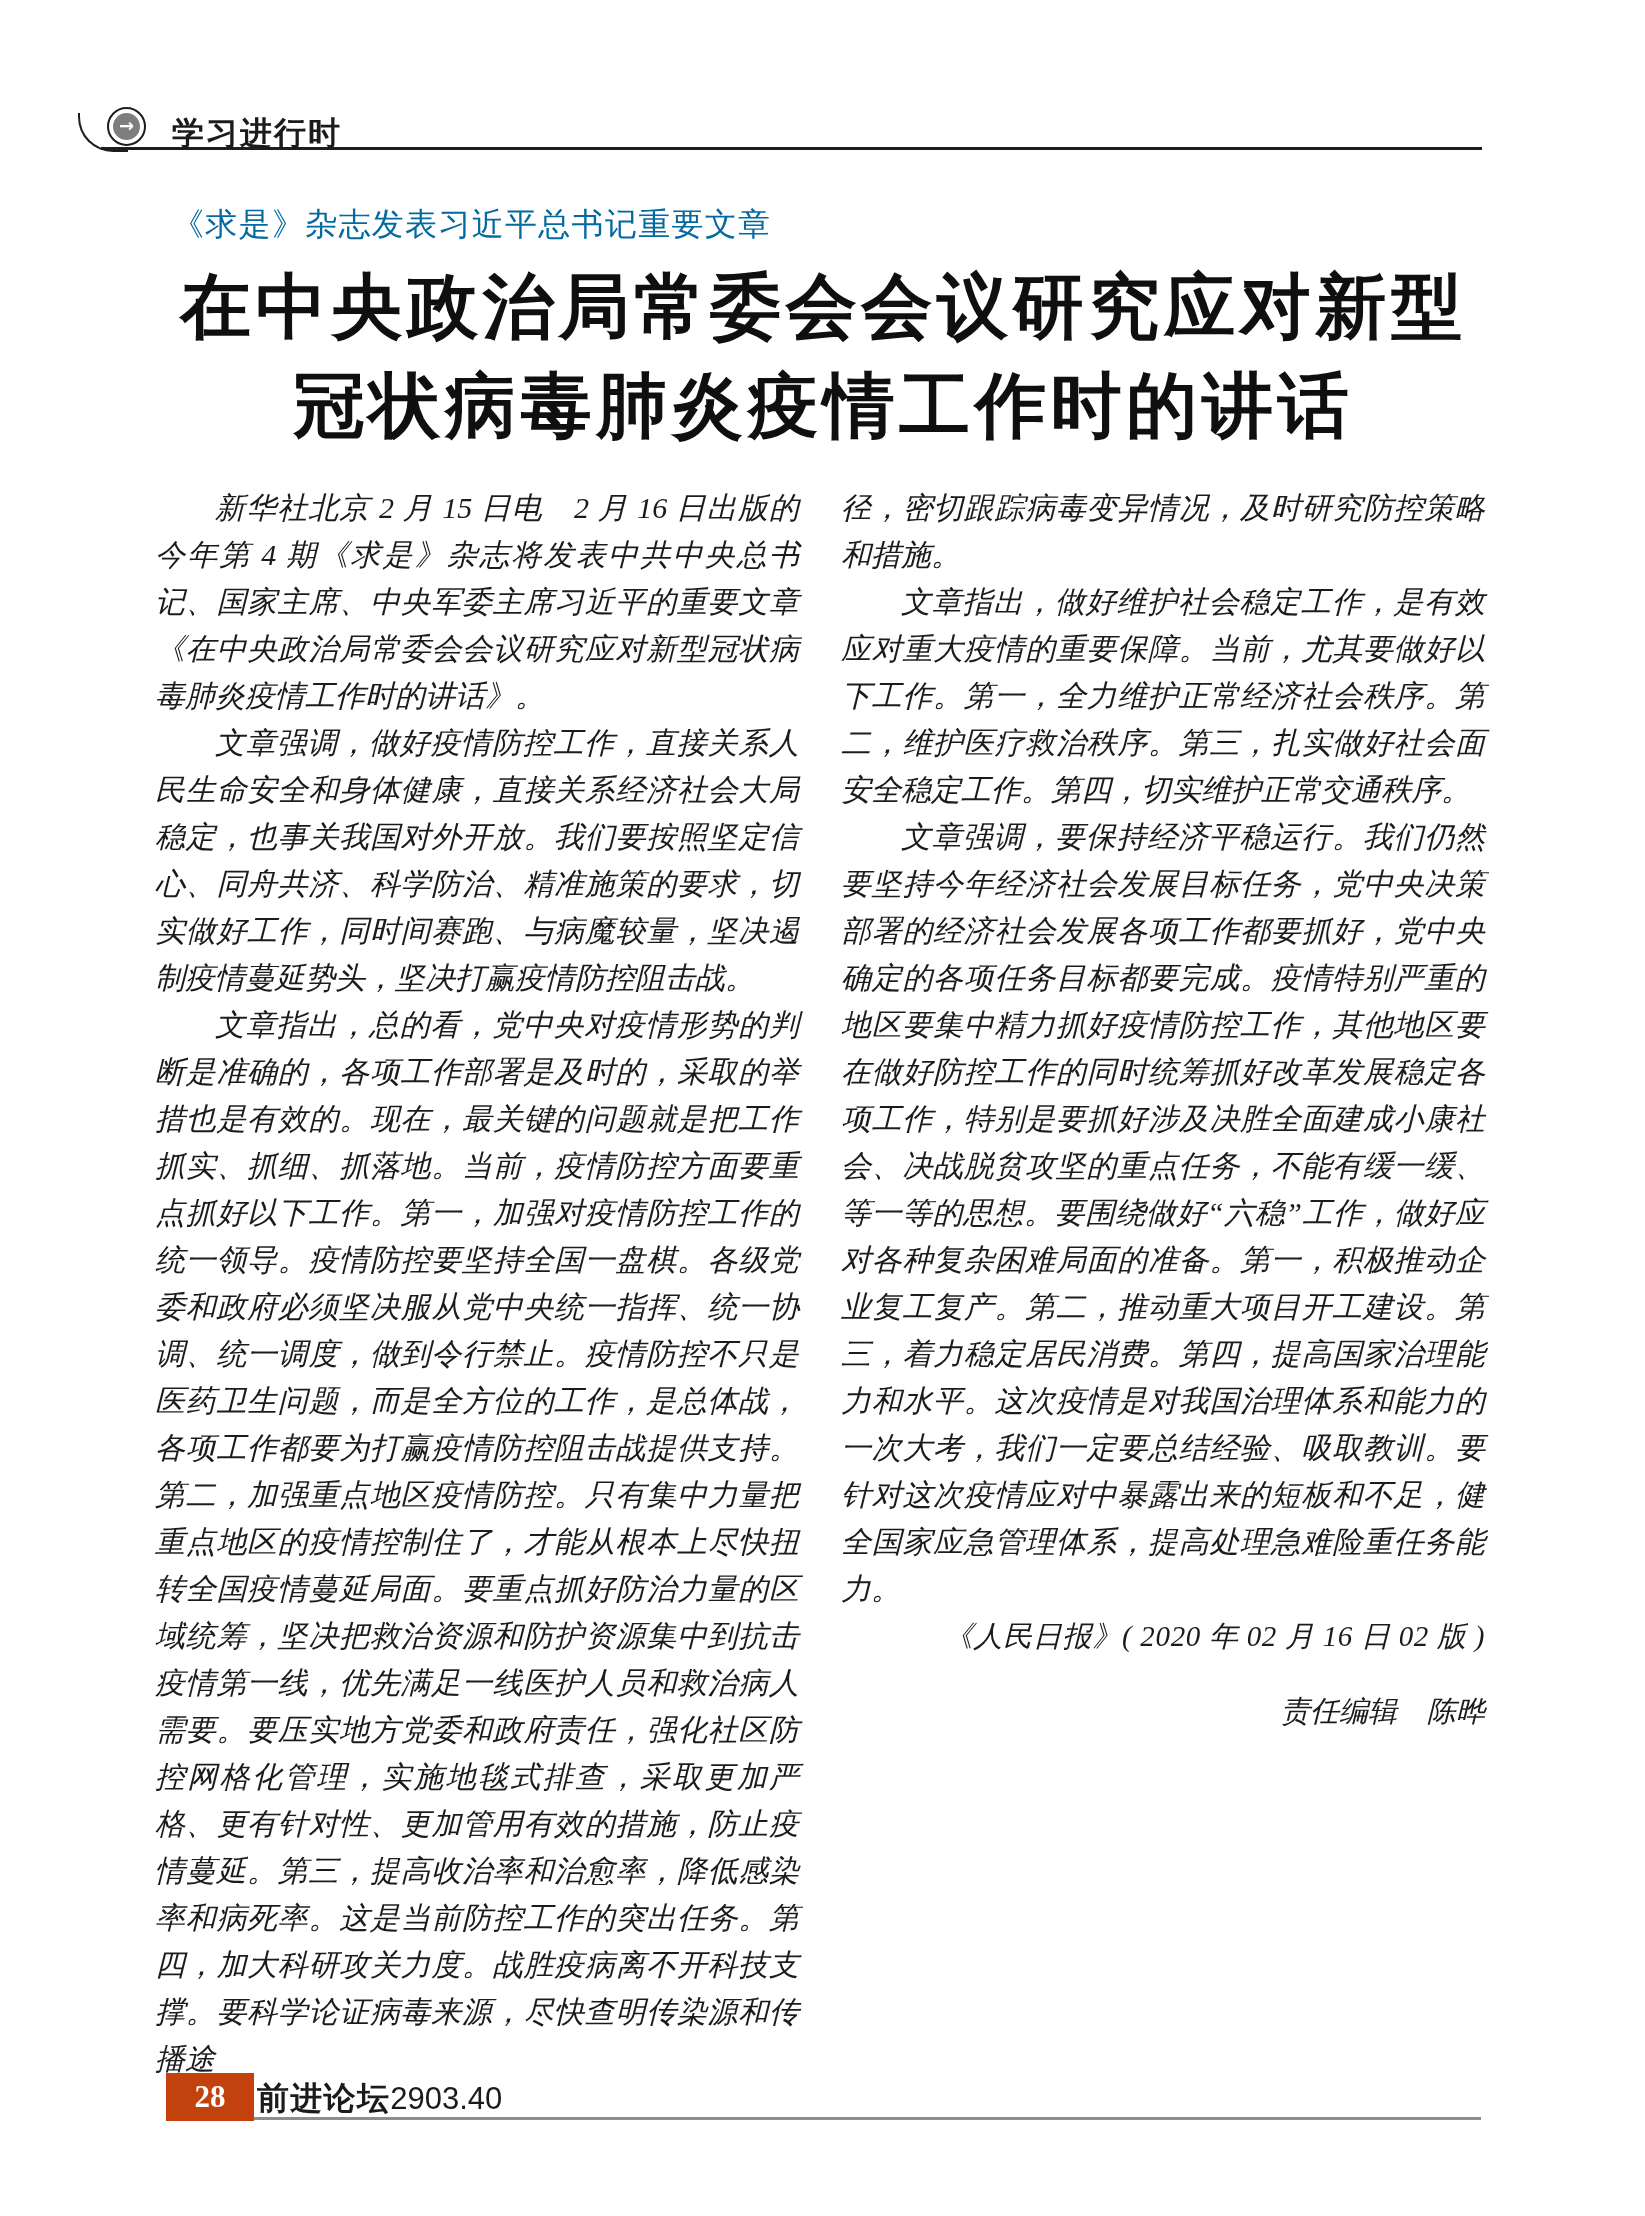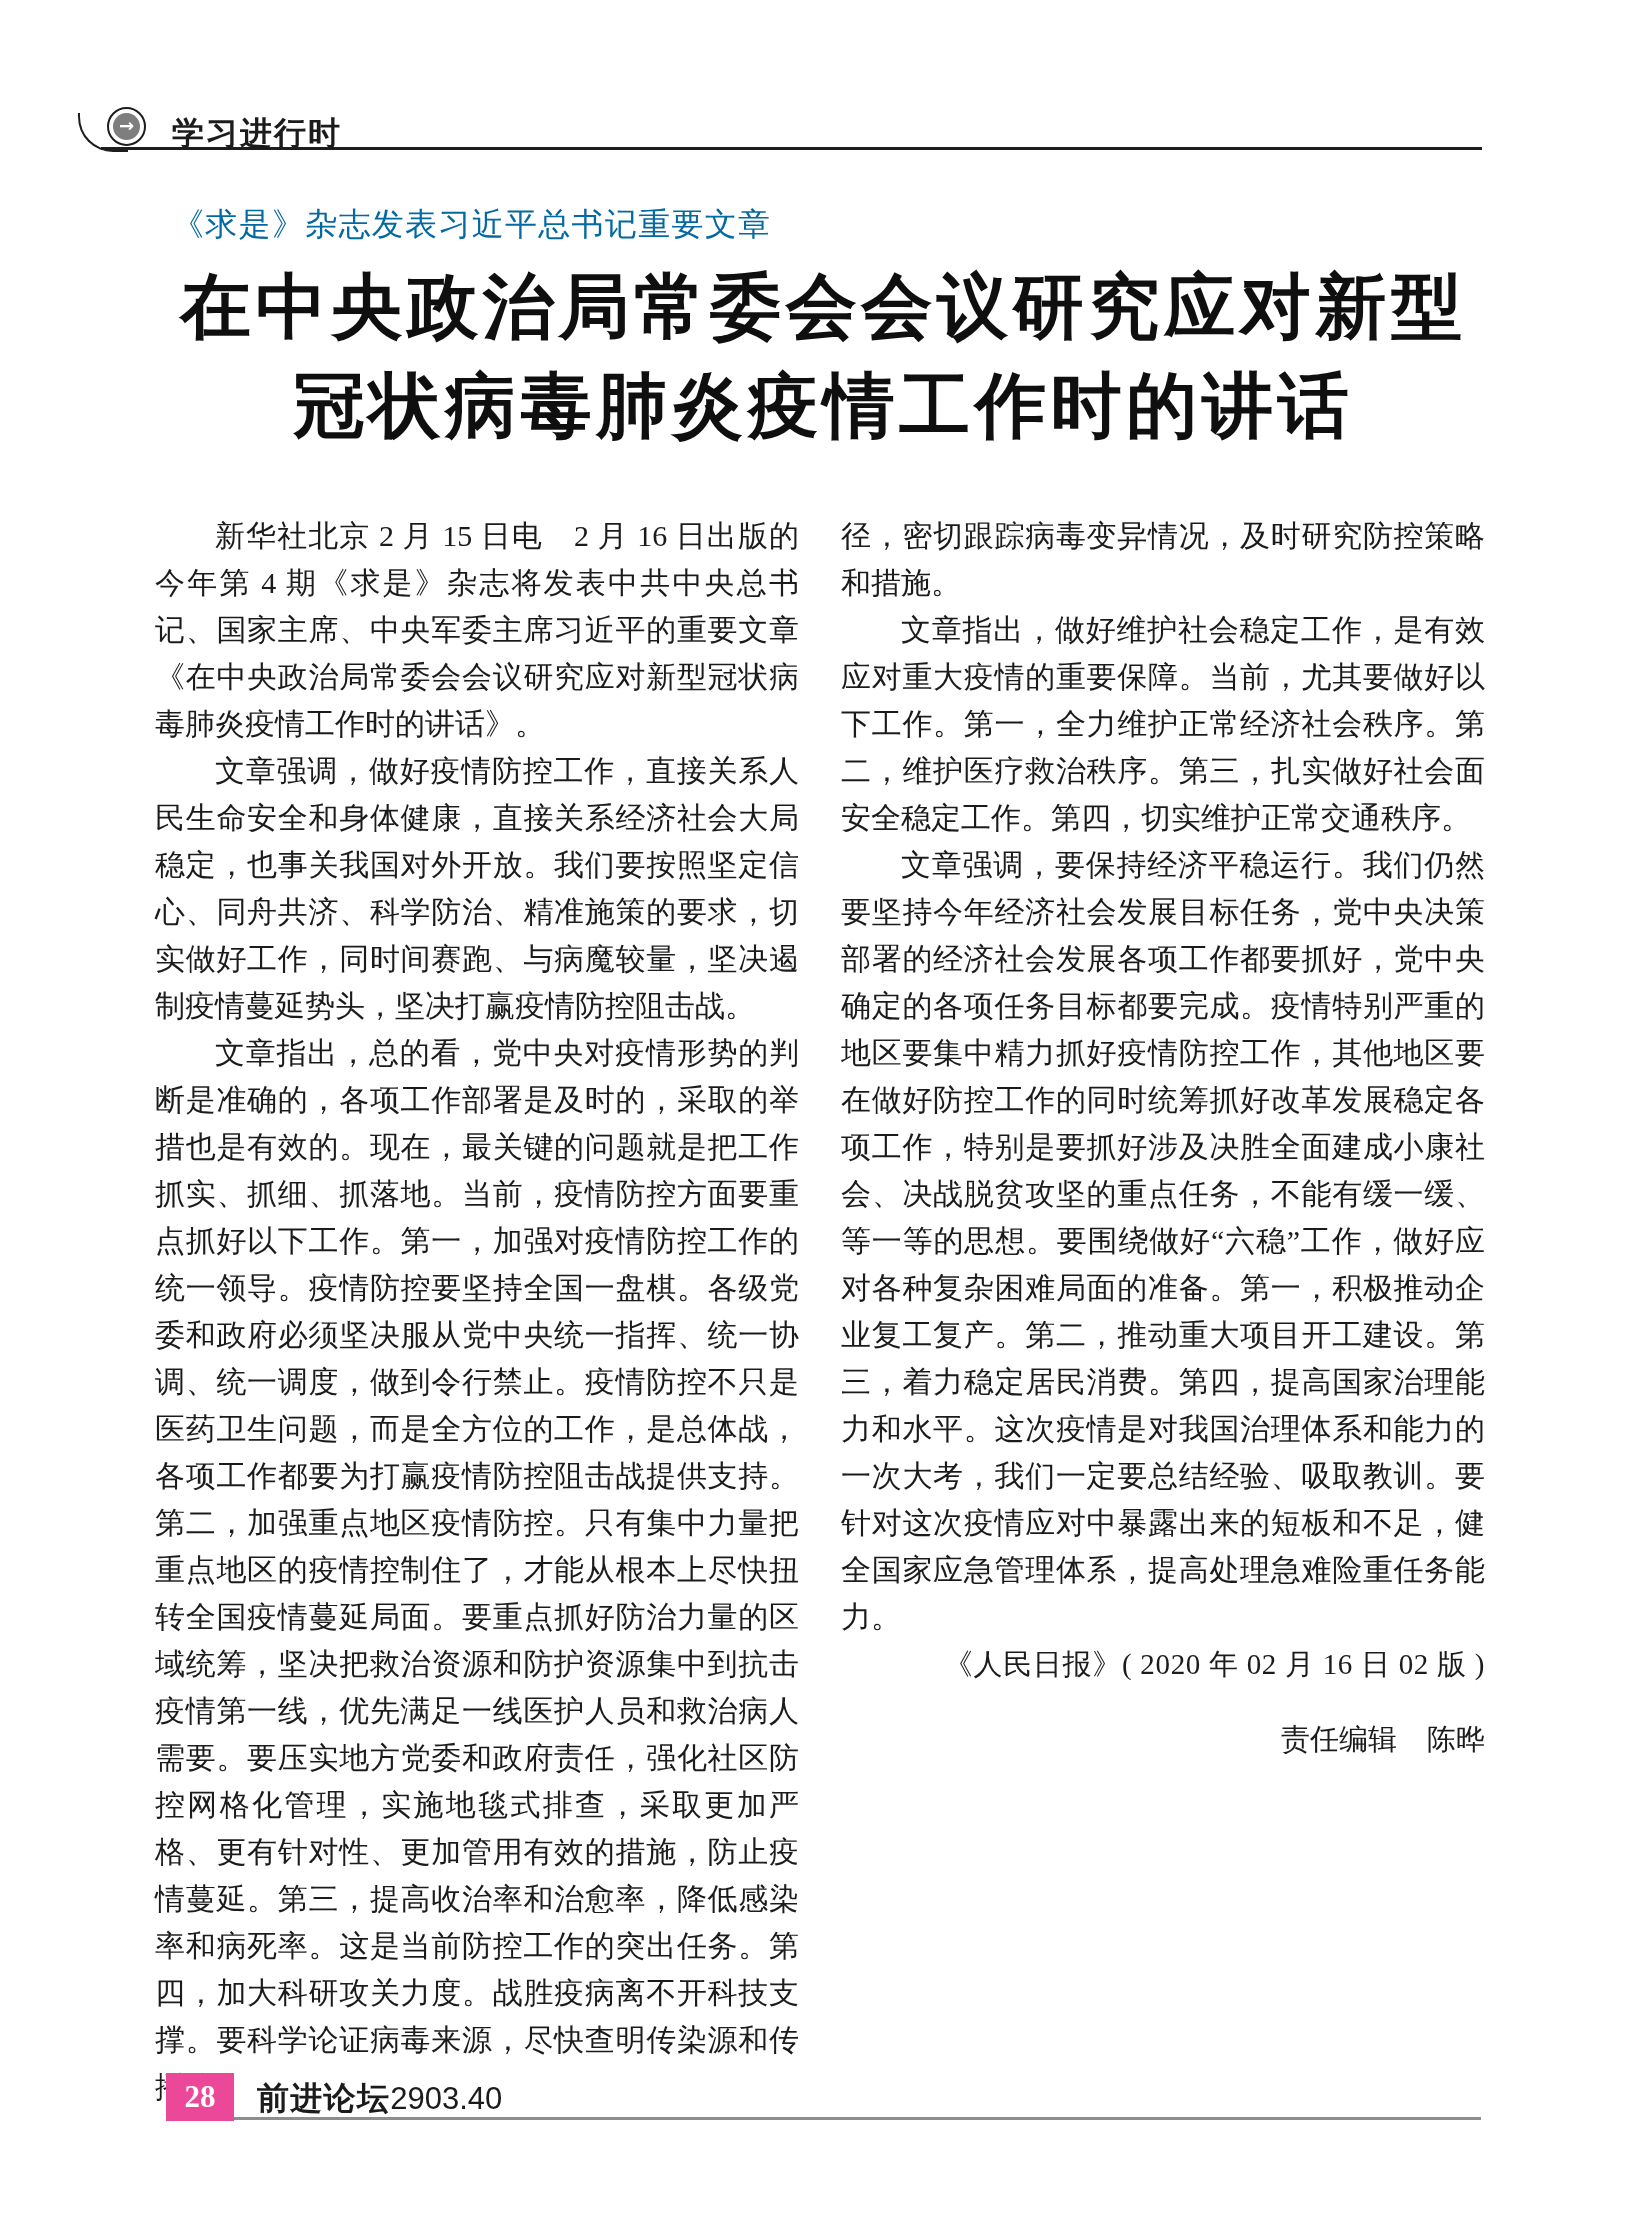--- a/index.html
+++ b/index.html
@@ -50,21 +50,21 @@
   }
   .title{
     position:absolute;left:81px;top:257px;width:1485px;
     text-align:center;
     font-family:"Liberation Sans", sans-serif;
     font-weight:bold;font-size:71px;line-height:99px;
     letter-spacing:4.7px;color:#0f0f0f;
   }
   
   .col{
-    position:absolute;top:512px;width:644px;
+    position:absolute;top:484px;width:644px;font-style:italic;
   }
   .col-left{left:155px;}
   .col-right{left:841px;}
   .col p{
     margin:0;
     font-size:30px;line-height:47px;
     text-align:justify;
     word-break:break-all;
     text-indent:2em;
     color:#1b1b1b;
@@ -79,22 +79,22 @@
     font-size:29px;line-height:47px;
     text-align:right;margin-top:28px;white-space:nowrap;
   }
   .editor-line .editor-name{display:inline-block;margin-left:30px;}
   
   .footer-rule{
     position:absolute;left:166px;top:2117px;width:1315px;height:3.4px;
     background:#8e8e8e;z-index:0;
   }
   .footer-box{
-    position:absolute;left:166px;top:2073px;width:68px;height:48px;
-    background:#ec4899;color:#ffffff;z-index:1;
+    position:absolute;left:166px;top:2073px;width:88px;height:48px;
+    background:#c2410c;color:#ffffff;z-index:1;
     display:flex;align-items:center;justify-content:center;
     font-weight:bold;font-size:31px;
   }
   .footer-meta{
     position:absolute;left:257px;top:2077px;
     display:flex;align-items:baseline;z-index:1;
   }
   .footer-journal{
     font-weight:bold;font-size:32px;color:#1b1b1b;letter-spacing:1.3px;
   }

